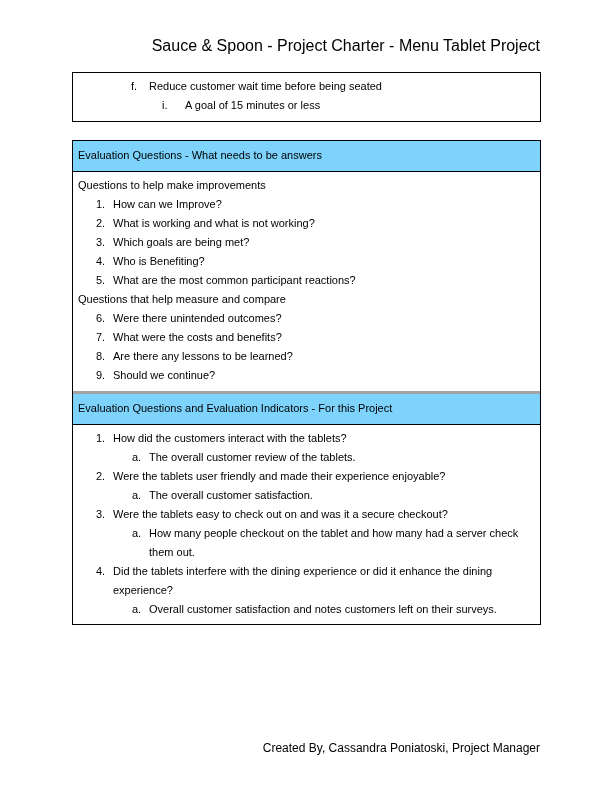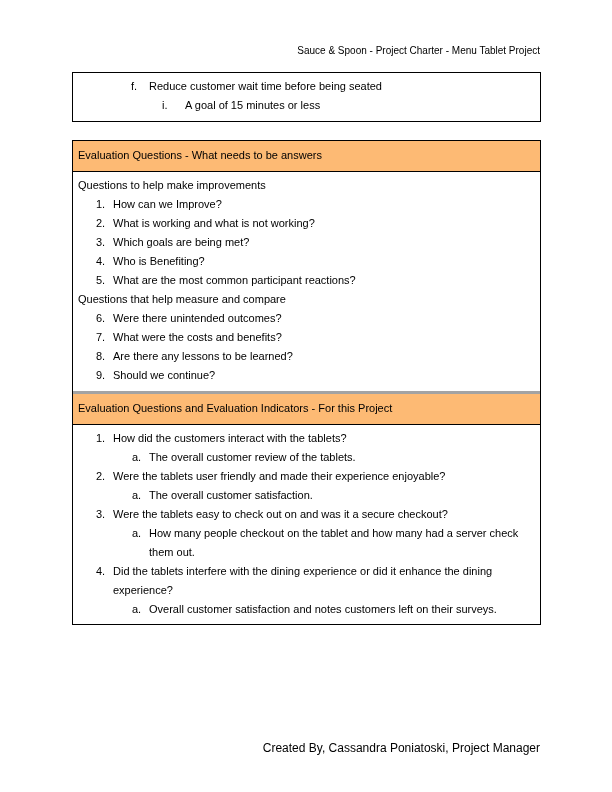--- a/index.html
+++ b/index.html
@@ -1,36 +1,36 @@
 <!DOCTYPE html>
 <html><head>
 <meta charset="utf-8">
 <style>
   html, body { margin: 0; padding: 0; background: #ffffff; }
   body {
     width: 612px; height: 792px; position: relative; overflow: hidden;
     font-family: "Liberation Sans", sans-serif; color: #000; font-size: 11px;
   }
   .header {
-    position: absolute; right: 72px; top: 37px; font-size: 10px; margin-top: 8px;
+    position: absolute; right: 72px; top: 37px; font-size: 16px;
   }
   .footer {
     position: absolute; right: 72px; top: 741px; font-size: 12px;
   }
   .box1 {
     position: absolute; left: 72px; top: 72px; width: 467px; height: 48px;
     border: 1px solid #000; box-sizing: content-box;
   }
   .line { position: absolute; white-space: nowrap; font-size: 11px; line-height: 14px; }
   .table2 {
     position: absolute; left: 72px; top: 140px; width: 467px;
     border: 1px solid #000;
   }
   .hdr {
-    background: #fdba74; height: 30px; border-bottom: 1px solid #000; position: relative;
+    background: #7dd3fc; height: 30px; border-bottom: 1px solid #000; position: relative;
   }
   .hdr span { position: absolute; left: 5px; top: 8px; font-size: 11px; }
   .cell { position: relative; }
   .cell.c1 { height: 219px; border-bottom: 3px solid #a3a3a3; }
   .cell.c2 { height: 199px; }
 </style>
 </head>
 <body>
 
 <div class="header">Sauce &amp; Spoon - Project Charter - Menu Tablet Project</div>

